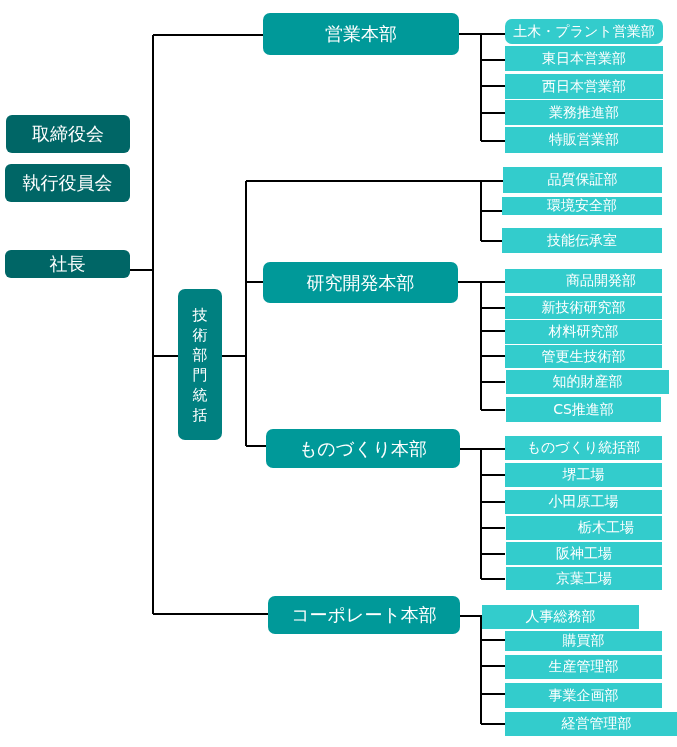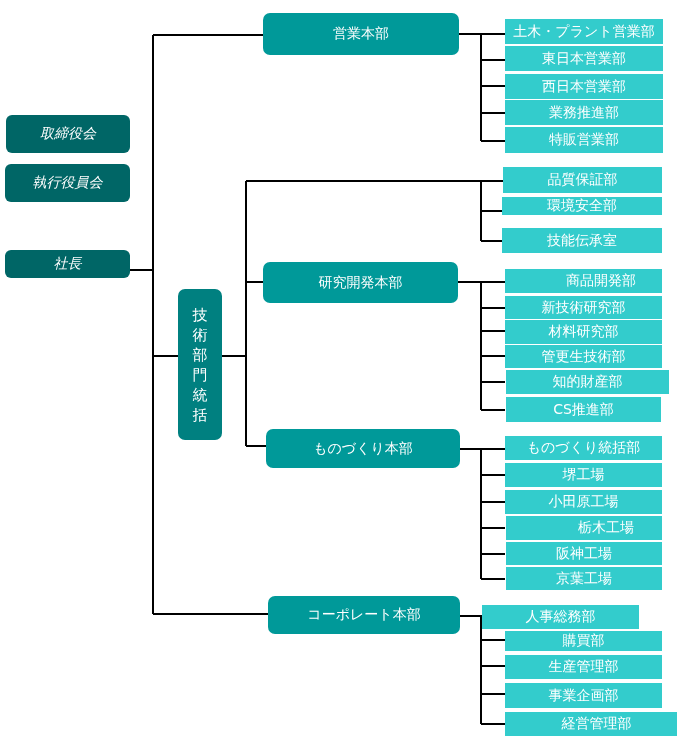--- a/index.html
+++ b/index.html
@@ -1,20 +1,20 @@
 <!DOCTYPE html>
 <html><head>
 <meta charset="utf-8">
 <style>
   html, body { margin: 0; padding: 0; background: #ffffff; }
   body { width: 677px; height: 747px; position: relative; overflow: hidden;
          font-family: "DejaVu Sans", "Liberation Sans", sans-serif; }
   .box { position: absolute; display: flex; align-items: center; justify-content: center;
-         color: #ffffff; font-size: 14px; box-sizing: border-box; white-space: nowrap; }
-  .exec { background: #006666; border-radius: 6px; font-style: italic; }
+         color: #ffffff; font-size: 18px; box-sizing: border-box; white-space: nowrap; }
+  .exec { background: #006666; border-radius: 6px; }
   .hq { background: #009999; border-radius: 7px; }
   .vert { background: #008080; border-radius: 7px; flex-direction: column; line-height: 20px; font-size: 15px; }
   .dept { background: #33cccc; font-size: 14px; }
   svg.lines { position: absolute; left: 0; top: 0; }
 </style>
 </head>
 <body>
 
 <svg class="lines" width="677" height="747">
   <g stroke="#000" stroke-width="2" fill="none">
@@ -98,21 +98,21 @@
 <div class="box hq" style="left:263px;top:262px;width:195px;height:41px;">
   <span>研究開発本部</span>
 </div>
 <div class="box hq" style="left:266px;top:429px;width:194px;height:39px;">
   <span>ものづくり本部</span>
 </div>
 <div class="box hq" style="left:268px;top:596px;width:192px;height:38px;">
   <span>コーポレート本部</span>
 </div>
 
-<div class="box dept" style="left:505px;top:19px;width:158px;height:25px;">
+<div class="box dept" style="left:505px;top:19px;width:158px;height:25px;border-radius:7px;">
     <span>土木・プラント営業部</span>
   </div>
 <div class="box dept" style="left:505px;top:46px;width:158px;height:25px;">
     <span>東日本営業部</span>
   </div>
 <div class="box dept" style="left:505px;top:74px;width:158px;height:25px;">
     <span>西日本営業部</span>
   </div>
 <div class="box dept" style="left:505px;top:100px;width:158px;height:25px;">
     <span>業務推進部</span>

